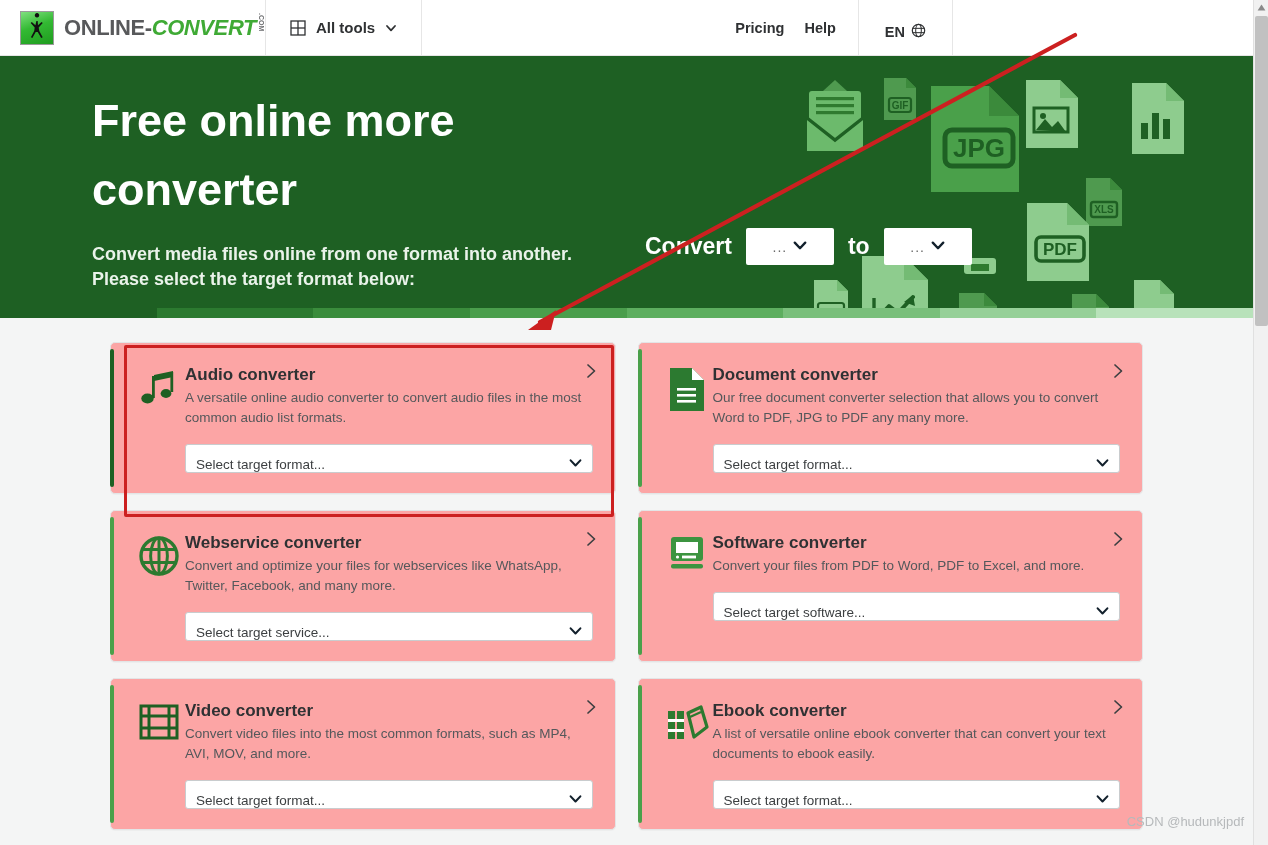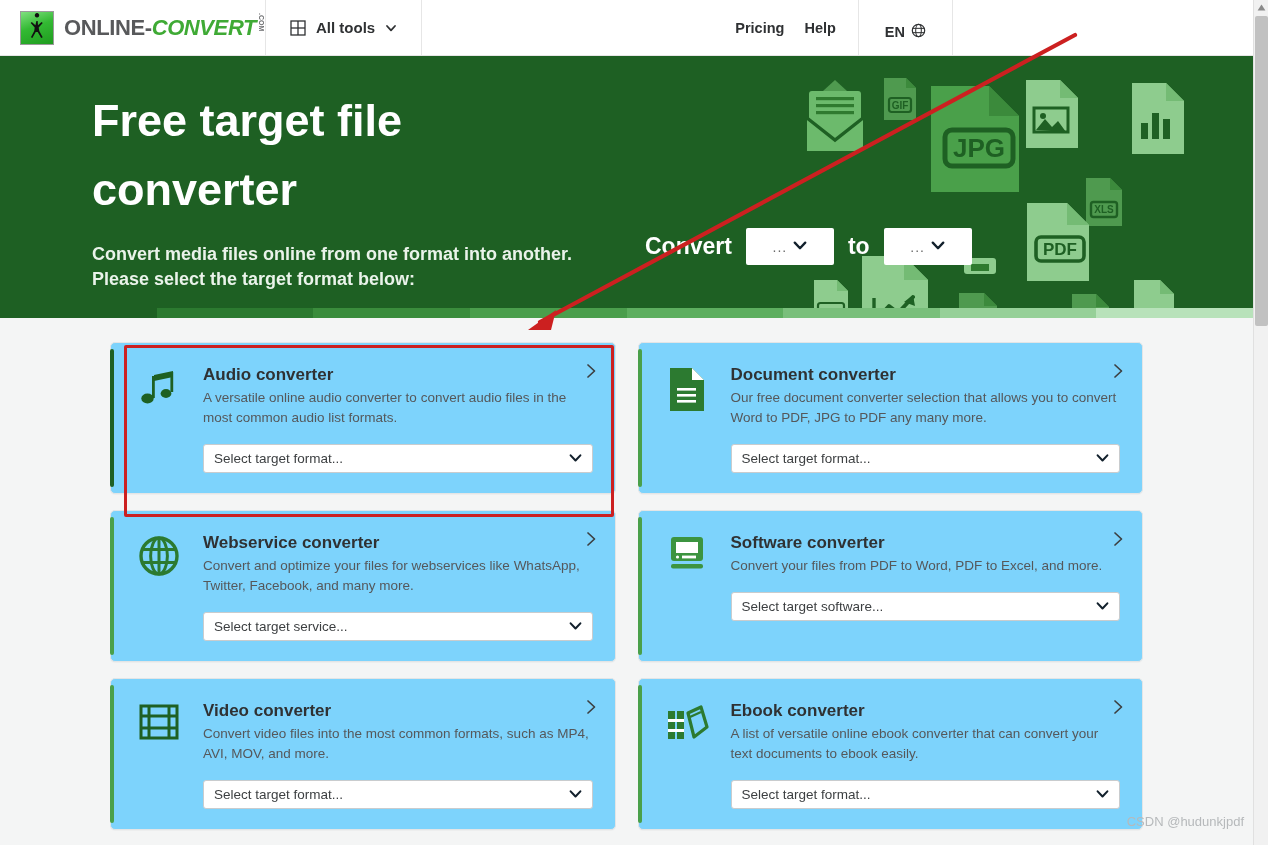--- a/index.html
+++ b/index.html
@@ -78,39 +78,39 @@
   .hero-stripes { position:absolute; left:0; bottom:0; width:100%; height:10px; display:flex; }
   .hero-stripes span { flex:1 1 auto; height:100%; }
 
   
   .cards {
     position:absolute; left:0; top:318px; width:1253px; height:527px;
     padding:24px 110px 0 110px;
   }
   .grid { display:grid; grid-template-columns: 1fr 1fr; column-gap:22px; row-gap:16px; }
   .card {
-    position:relative; background:#7dd3fc; border:1px solid #e3e5e6; border-radius:5px;
-    padding:22px 22px 20px 22px; display:flex; gap:18px; cursor:pointer;
+    position:relative; background:#fca5a5; border:1px solid #e3e5e6; border-radius:5px;
+    padding:22px 22px 20px 22px; display:flex; cursor:pointer;
     box-shadow: 0 1px 1px rgba(0,0,0,0.03);
     min-height:132px;
   }
   .card::before {
     content:""; position:absolute; left:-1px; top:6px; bottom:6px; width:4px;
     border-radius:3px; background:#4aa04a;
   }
   .card.accent-dark::before { background:#1e6023; }
   .card-ico { width:52px; min-width:52px; display:flex; align-items:flex-start; justify-content:center; padding-top:2px; }
   .card-body { flex:1 1 auto; min-width:0; }
   .card-title { font-size:17px; font-weight:bold; color:#2f3133; margin-bottom:3px; }
   .card-desc { font-size:13.5px; line-height:20px; color:#55585b; }
   .card-arrow { position:absolute; right:18px; top:20px; width:11px; height:16px; }
   .sel {
     margin-top:16px; width:100%; height:29px; background:#ffffff;
     border:1px solid #c9ccce; border-radius:3px;
-    display:flex; align-items:center; justify-content:space-between;
+    display:flex; align-items:flex-end; justify-content:space-between;
     padding:0 10px; font-size:13.5px; color:#3c3f41; cursor:pointer;
   }
   .sel .schev { width:13px; height:13px; }
 
   
   .red-box {
     position:absolute; left:124px; top:345px; width:490px; height:172px;
     border:3px solid #cc2020; border-radius:2px; pointer-events:none; z-index:40;
   }
   .arrow-svg { position:absolute; left:0; top:0; width:1268px; height:845px; pointer-events:none; z-index:45; }
@@ -308,21 +308,21 @@
       </div>
 
       <div class="deco" style="left:960px; top:198px;">
         <svg width="40" height="34" viewBox="0 0 40 34">
           <rect x="4" y="4" width="32" height="16" rx="3" fill="#8ecc8e"></rect>
           <rect x="11" y="10" width="18" height="7" fill="#2f7a2f"></rect>
         </svg>
       </div>
 
       <div class="hero-h1">
-        <div>Free target file</div>
+        <div>Free online more</div>
         <div>converter</div>
       </div>
 
       <div class="hero-sub">Convert media files online from one format into another. Please select the target format below:</div>
 
       <div class="convert-row">
         <span class="convert-label">Convert</span>
         <div class="mini-select">
           <span class="dots">...</span>
           <span>

